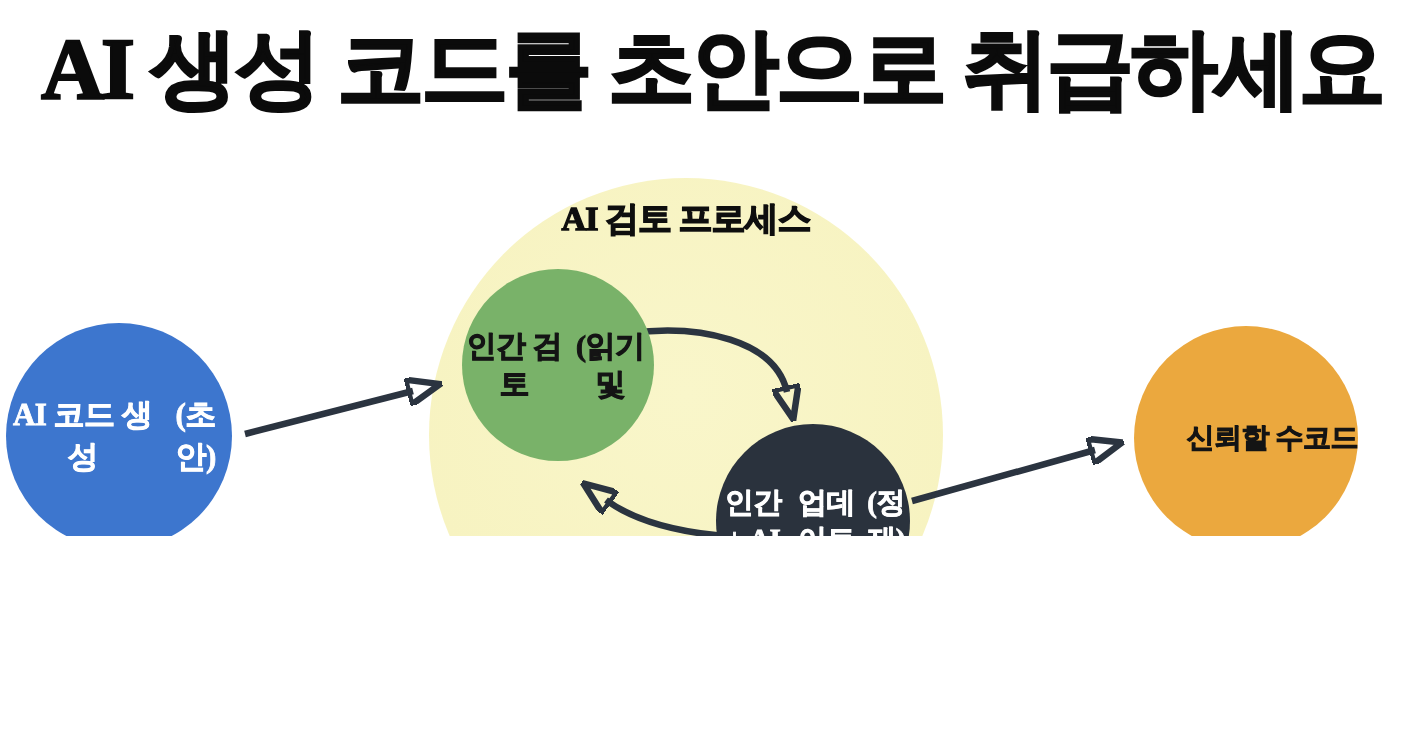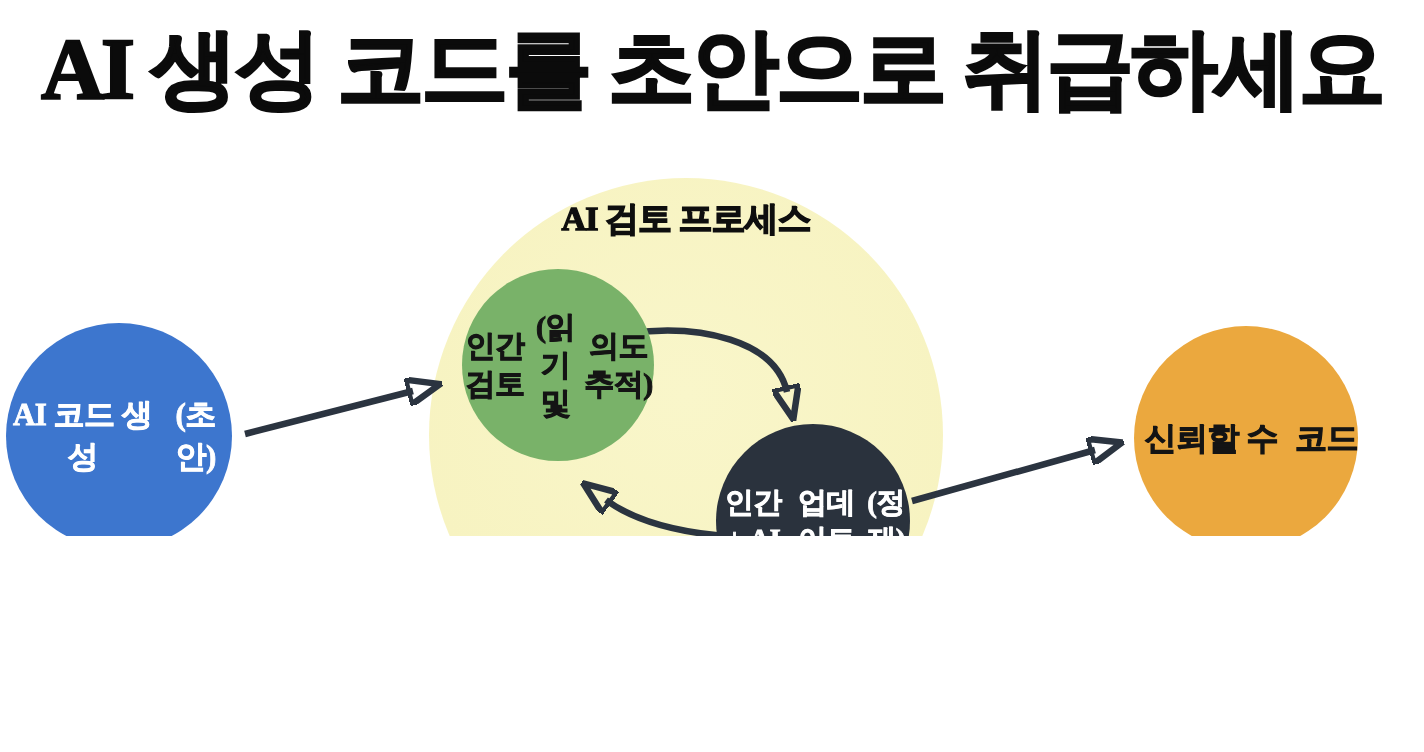--- a/index.html
+++ b/index.html
@@ -43,21 +43,21 @@
     font-size:30px;line-height:38px;-webkit-text-stroke:1px #141414;
   }
   .node-dark{
     left:716px;top:424px;width:194px;height:194px;
     background:#2a323d;color:#ffffff;
     font-size:29px;line-height:37px;-webkit-text-stroke:0.8px #ffffff;
   }
   .node-orange{
     left:1134px;top:326px;width:224px;height:224px;
     background:#eba83e;color:#141414;
-    font-size:32px;line-height:38px;gap:17px;-webkit-text-stroke:1px #141414;
+    font-size:28px;line-height:38px;-webkit-text-stroke:1px #141414;
   }
   .arrows{position:absolute;left:0;top:0;width:1424px;height:752px;pointer-events:none;}
   .arrows path{stroke:#2b3440;stroke-width:6.5;fill:none;}
   .bottom-artifact{
     position:absolute;left:0;top:739px;width:1424px;height:3px;
     background:linear-gradient(to right,#ededea 0%,#e9e8e2 40%,#f2f1ec 70%,#e9e8e2 100%);
     opacity:.75;
   }
 </style>
 </head>
@@ -83,21 +83,20 @@
   </svg>
 
   <div class="node node-blue">
     <span class="line">AI 코드 생성</span>
     <span class="line">(초안)</span>
   </div>
 
   <div class="node node-green">
     <span class="line">인간 검토</span>
     <span class="line">(읽기 및</span>
-    <span class="line">의도 추적)</span>
   </div>
 
   <div class="node node-dark">
     <span class="line">인간 + AI</span>
     <span class="line">업데이트</span>
     <span class="line">(정제)</span>
   </div>
 
   <div class="node node-orange">
     <span class="line">신뢰할 수</span>

